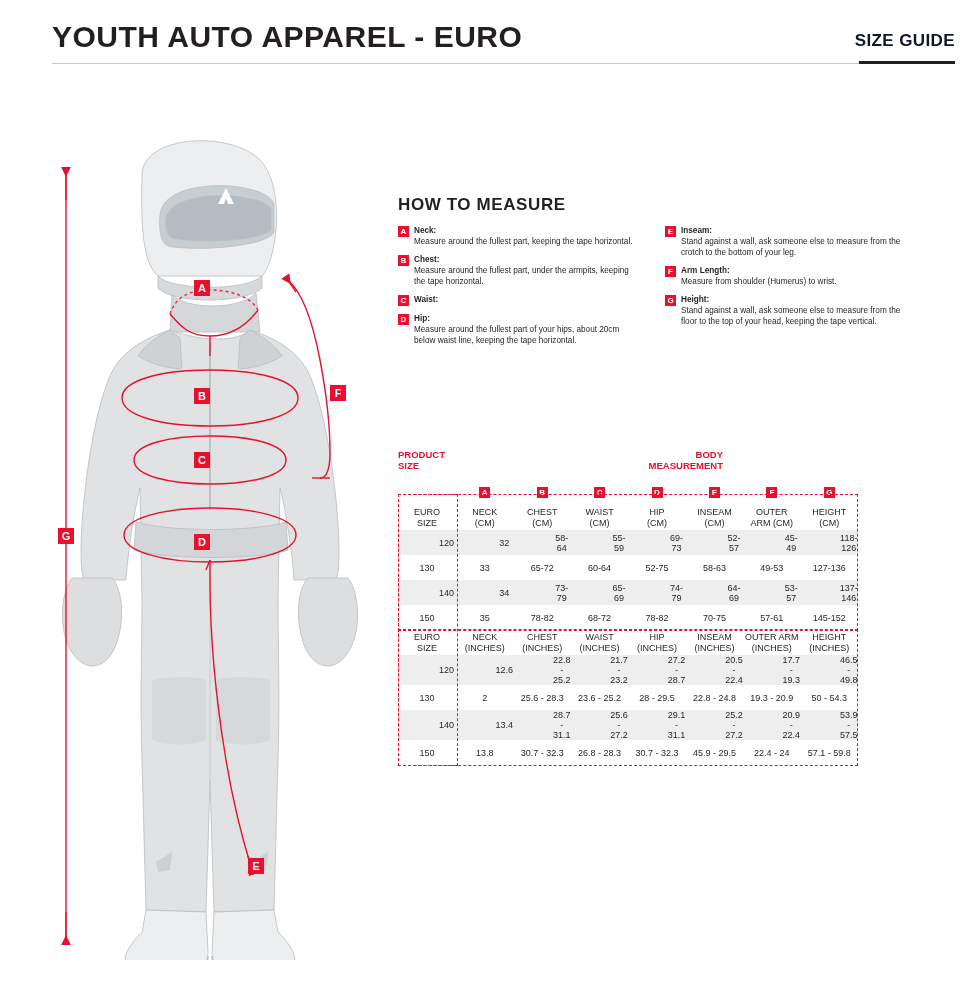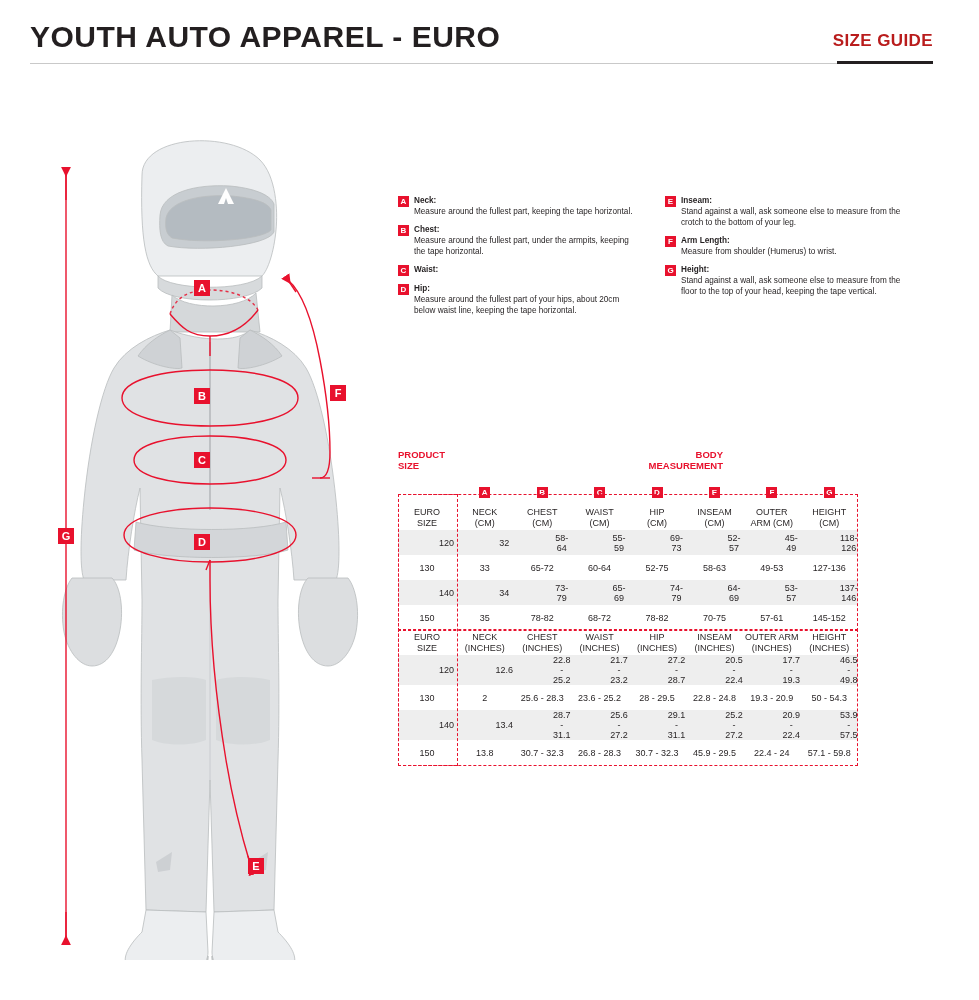--- a/index.html
+++ b/index.html
@@ -12,21 +12,21 @@
     height: 1000px;
     position: relative;
     font-family: "Liberation Sans", sans-serif;
     color: #231f20;
     overflow: hidden;
   }
 
   
   .header {
     position: absolute;
-    left: 30px;
+    left: 52px;
     top: 20px;
     width: 903px;
     height: 50px;
   }
   .header-title {
     position: absolute;
     left: 0;
     top: 0;
     font-size: 30px;
     font-weight: bold;
@@ -34,21 +34,21 @@
     color: #231f20;
     white-space: nowrap;
   }
   .header-sizeguide {
     position: absolute;
     right: 0;
     top: 11px;
     font-size: 17px;
     font-weight: bold;
     letter-spacing: 0.4px;
-    color: #b91c1c;
+    color: #0f172a;
   }
   .header-rule {
     position: absolute;
     left: 0;
     top: 43px;
     width: 903px;
     height: 1px;
     background: #c9c9c9;
   }
   .header-rule-dark {
@@ -289,20 +289,21 @@
   <div class="badge" style="left:164px; top:200px;">A</div>
   <div class="badge" style="left:164px; top:308px;">B</div>
   <div class="badge" style="left:164px; top:372px;">C</div>
   <div class="badge" style="left:164px; top:454px;">D</div>
   <div class="badge" style="left:218px; top:778px;">E</div>
   <div class="badge" style="left:300px; top:305px;">F</div>
   <div class="badge" style="left:28px; top:448px;">G</div>
 </div>
 
 <div class="howto">
+  <div class="howto-title">HOW TO MEASURE</div>
   <div class="howto-cols">
     <div class="howto-col">
 
       <div class="howto-item">
         <div class="howto-badge">A</div>
         <div class="howto-text">
           <b>Neck:</b><br>
           <span>Measure around the fullest part, keeping the tape horizontal.</span>
         </div>
       </div>

